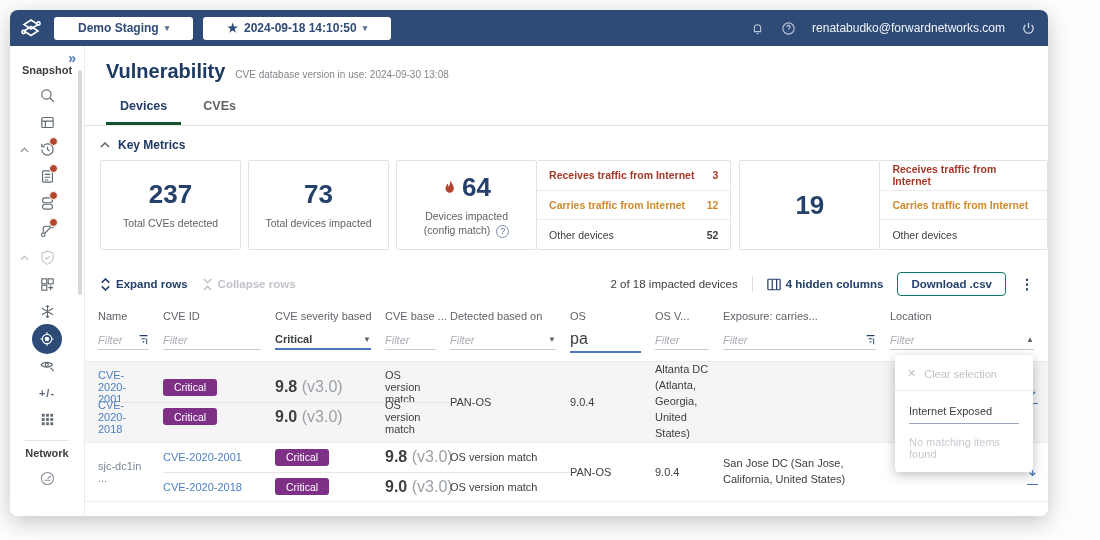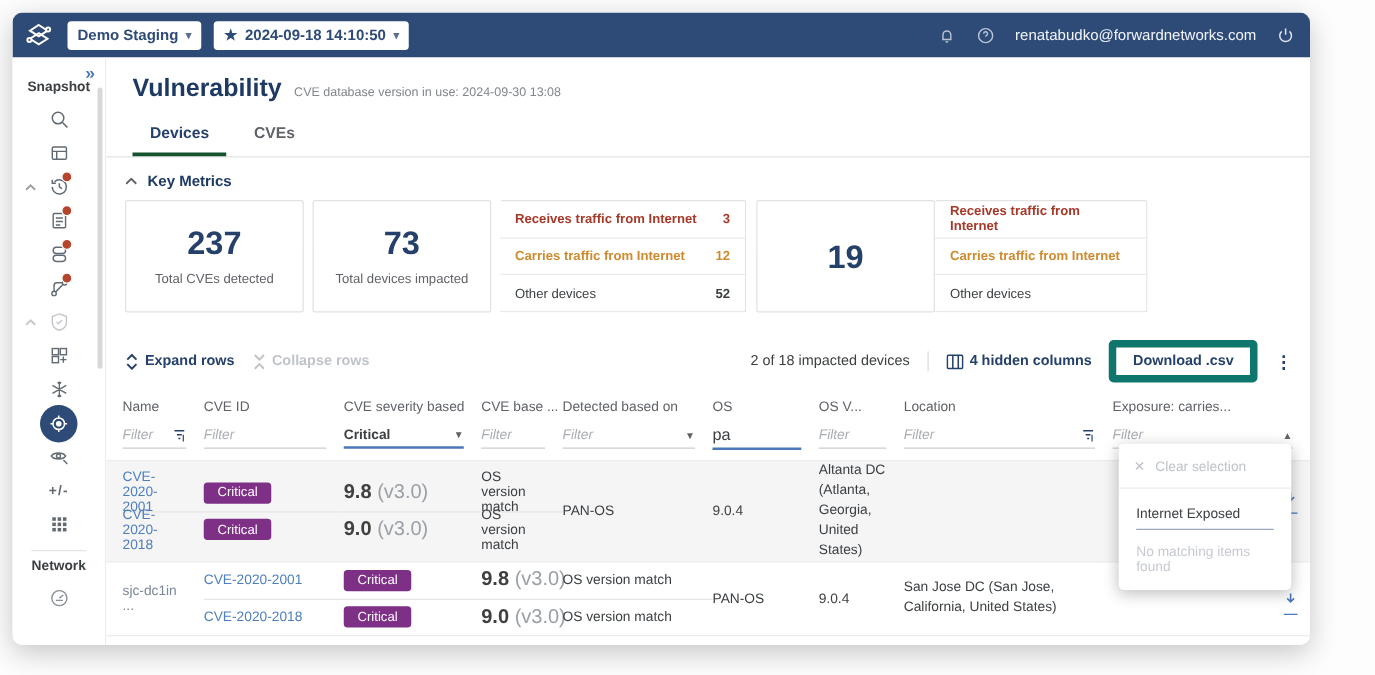--- a/index.html
+++ b/index.html
@@ -3,21 +3,21 @@
 <meta charset="utf-8">
 <style>
   * { margin:0; padding:0; box-sizing:border-box; }
   html,body { width:1100px; height:540px; background:#fdfdfd; font-family:"Liberation Sans", sans-serif; overflow:hidden; }
   .window { position:absolute; left:10px; top:10px; width:1038px; height:506px; background:#fff;
             border-radius:8px; box-shadow:0 6px 22px rgba(0,0,0,.22); overflow:hidden; }
 
   
   .topbar { height:36px; background:#2e4b77; display:flex; align-items:center; padding:0 12px 0 8px; gap:10px; }
   .logo { width:26px; height:26px; display:flex; align-items:center; justify-content:center; }
-  .tb-btn { background:#fff; border:none; border-radius:3px; height:23px; padding:0 8px; display:flex;
+  .tb-btn { background:#fff; border:none; border-radius:3px; height:23px; padding:0 24px; display:flex;
             align-items:center; gap:6px; font-size:12px; font-weight:bold; color:#2e4b77; cursor:pointer; }
   .tb-caret { font-size:9px; color:#5c6f92; }
   .tb-star { font-size:12px; color:#2e4b77; }
   .tb-right { margin-left:auto; display:flex; align-items:center; gap:16px; }
   .tb-icon { color:#b9c4d6; font-size:13px; display:flex; align-items:center; }
   .tb-email { color:#f2f5fa; font-size:12px; }
 
   
   .sidebar { position:absolute; left:0; top:36px; bottom:0; width:75px; background:#fff; border-right:1px solid #ececec; }
   .sb-expand { position:absolute; right:8px; top:4px; color:#4a78b8; font-size:14px; font-weight:bold; cursor:pointer; }
@@ -58,33 +58,33 @@
   .c-red { color:#a6392a; } .c-orange { color:#cf8a2e; } .c-dark { color:#3c4043; font-weight:normal; }
   .bk-val { font-weight:bold; }
 
   
   .toolbar { display:flex; padding:22px 14px 8px 15px; gap:14px; }
   .tool-link { display:flex; align-items:center; gap:5px; font-size:11.5px; font-weight:bold; color:#24406b; cursor:pointer; }
   .tool-link.disabled { color:#c0c4c9; cursor:default; }
   .tool-right { margin-left:auto; display:flex; align-items:center; gap:14px; }
   .count-text { font-size:11.5px; color:#3c4043; }
   .v-div { width:1px; height:16px; background:#dcdcdc; }
-  .csv-btn { border:6px solid #0f766e; background:#fff; border-radius:4px; padding:5px 13px; font-size:11.5px;
+  .csv-btn { border:1px solid #0f766e; background:#fff; border-radius:4px; padding:5px 13px; font-size:11.5px;
              font-weight:bold; color:#24406b; cursor:pointer; }
   .kebab { color:#24406b; font-size:14px; font-weight:bold; cursor:pointer; letter-spacing:0; }
 
   
   .tgrid { display:grid; grid-template-columns:65px 112px 110px 65px 120px 85px 68px 167px 1fr; padding-left:13px; align-items:center; }
   .th { font-size:11px; color:#5f6368; padding:6px 8px 2px 0; white-space:nowrap; overflow:hidden; }
   .fcell { padding:6px 14px 0 0; position:relative; }
   .fline { border-bottom:1px solid #c9cdd2; display:flex; align-items:center; justify-content:space-between; padding-bottom:3px; min-height:17px; }
   .fline.active { border-bottom:2px solid #4a78b8; }
   .fph { font-size:11px; font-style:italic; color:#a9adb3; }
   .fval { font-size:11px; font-weight:bold; color:#3c4043; }
-  .ftyped { font-size:13px; color:#3c4043; }
+  .ftyped { font-size:16px; color:#3c4043; }
   .fcaret { font-size:8px; color:#5f6368; }
 
   .trow { border-top:1px solid #ececec; }
   .trow.gray { background:#f5f5f6; }
   .row-grid { display:grid; grid-template-columns:65px 112px 110px 65px 120px 85px 68px 167px 1fr; padding-left:13px; }
   .cell { font-size:11px; color:#3c4043; display:flex; align-items:center; padding-right:10px; }
   .name-cell { color:#7c8698; font-size:11px; }
   .sub2 { display:flex; flex-direction:column; justify-content:center; }
   .subrow { height:29px; display:flex; align-items:center; padding-right:14px; }
   .subrow + .subrow { border-top:1px solid #e6e6e6; }
@@ -299,20 +299,33 @@
 
     <div class="cards">
       <div class="card" style="width:143px; margin-right:7px;">
         <div class="card-val">237</div>
         <div class="card-lbl">Total CVEs detected</div>
       </div>
       <div class="card" style="width:143px; margin-right:7px;">
         <div class="card-val">73</div>
         <div class="card-lbl">Total devices impacted</div>
       </div>
+      <div class="card" style="width:143px;">
+        <div class="card-val">
+          <svg width="16" height="18" viewBox="0 0 24 28" fill="#b5452c">
+            <path d="M12 1 C13 6 18 8 18 15 A6.5 6.5 0 0 1 5 15 C5 11 7.5 9.5 8 7 C9.5 9 10 10.5 9.5 12.5 C11.5 11 12.5 6 12 1 Z"></path>
+          </svg>
+          <span>64</span>
+        </div>
+        <div class="card-lbl">
+          <span>Devices impacted</span><br>
+          <span>(config match)</span>
+          <span class="qmark">?</span>
+        </div>
+      </div>
       <div class="bk-card" style="width:197px; margin-right:8px;">
         <div class="bk-row">
           <span class="c-red">Receives traffic from Internet</span>
           <span class="c-red bk-val">3</span>
         </div>
         <div class="bk-row">
           <span class="c-orange">Carries traffic from Internet</span>
           <span class="c-orange bk-val">12</span>
         </div>
         <div class="bk-row">
@@ -365,22 +378,22 @@
     </div>
 
     <div class="tgrid">
       <div class="th">Name</div>
       <div class="th">CVE ID</div>
       <div class="th">CVE severity based</div>
       <div class="th">CVE base ...</div>
       <div class="th">Detected based on</div>
       <div class="th">OS</div>
       <div class="th">OS V...</div>
+      <div class="th">Exposure: carries...</div>
       <div class="th">Location</div>
-      <div class="th">Exposure: carries...</div>
     </div>
 
     <div class="tgrid" style="padding-bottom:8px;">
       <div class="fcell">
           <div class="fline">
         <span class="fph">Filter</span>
         <svg width="11" height="11" viewBox="0 0 14 14" fill="none" stroke="#24406b" stroke-width="1.5">
               <path d="M2 2 h10 M4.5 6 h5 M6 10 h2"></path>
               <path d="M11 6 v7" stroke-width="1.2"></path>
             </svg>

